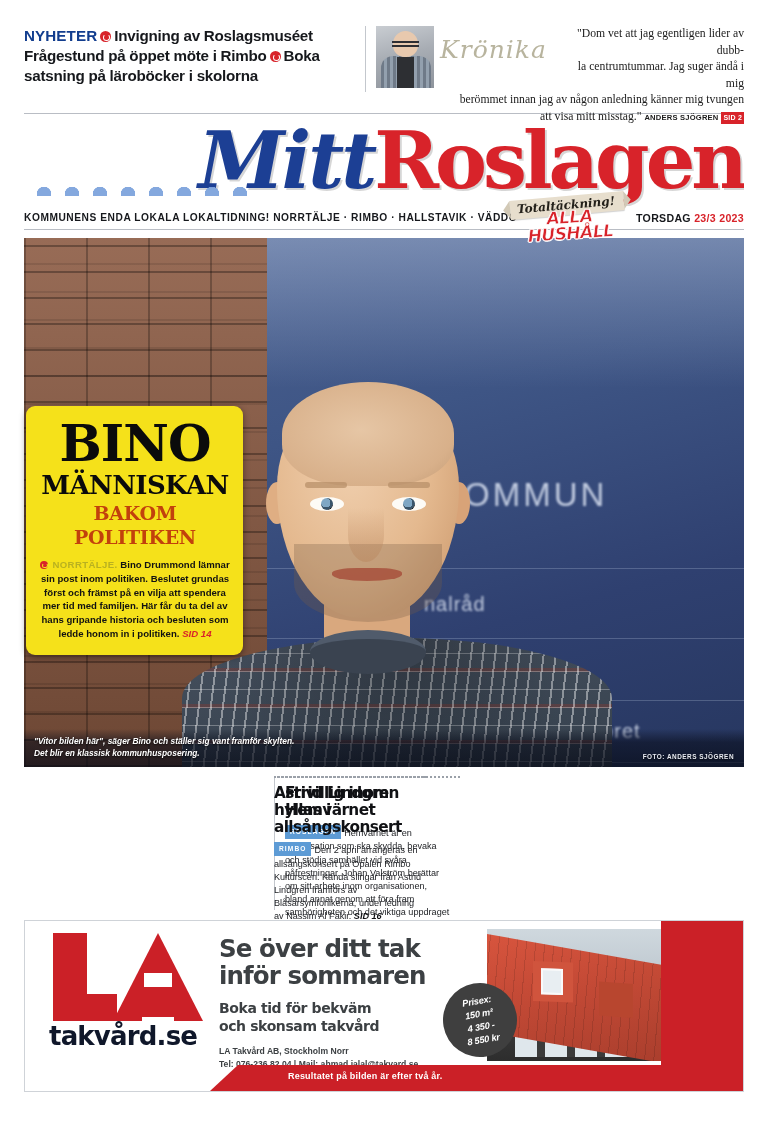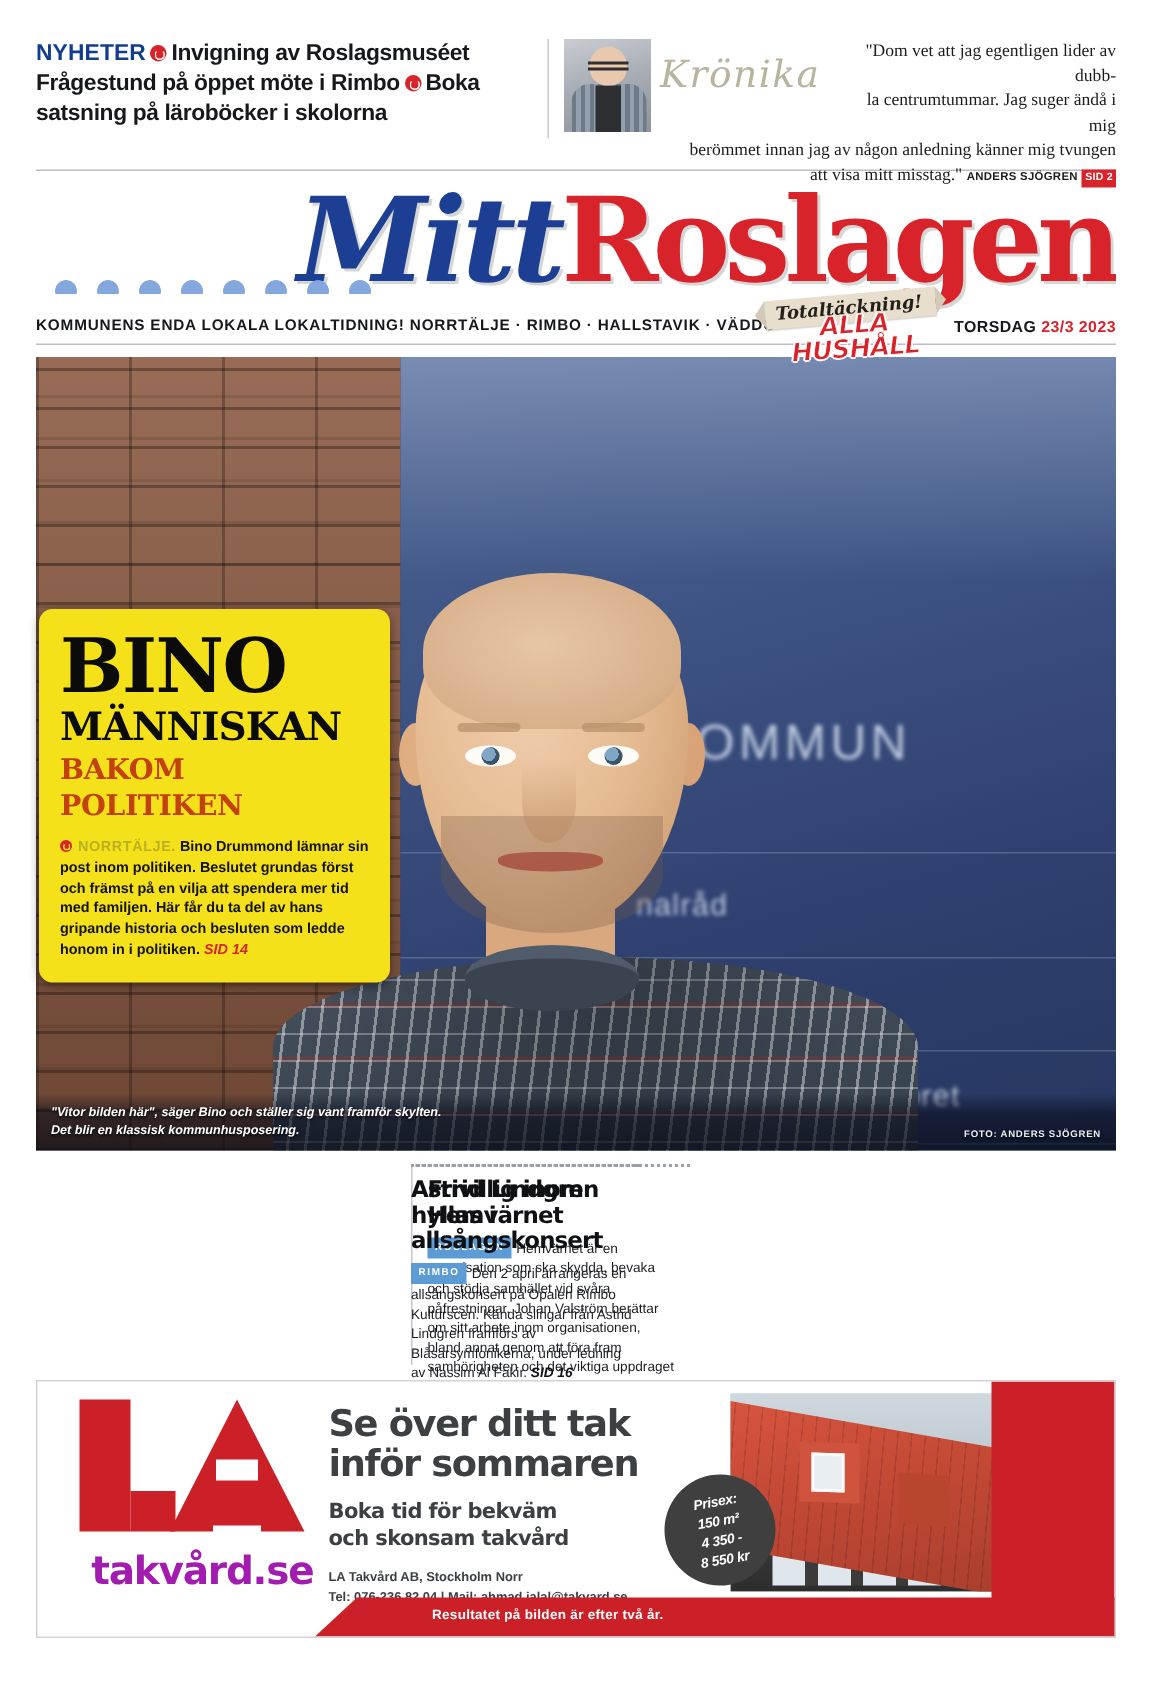--- a/index.html
+++ b/index.html
@@ -434,26 +434,27 @@
     font-weight: bold;
     letter-spacing: 0.5px;
     color: #e9ecf3;
     text-shadow: 0 1px 2px rgba(0,0,0,.8);
   }
 
   
   .binobox {
     position: absolute;
     left: 26px; top: 406px;
-    width: 234px;
+    width: 217px;
     background: #f5e11a;
     border-radius: 9px;
     padding: 14px 13px 14px 14px;
     box-shadow: 0 2px 7px rgba(0,0,0,.42);
     z-index: 5;
+    text-align: center;
   }
   .bino-h1 {
     font-family: "DejaVu Serif", serif;
     font-weight: bold;
     font-size: 50px;
     line-height: 48px;
     letter-spacing: -1px;
     color: #0b0b0b;
   }
   .bino-h2 {
@@ -591,23 +592,22 @@
   }
   .la-a-notch {
     position:absolute; left: 29px; top: 84px;
     width: 32px; height: 6px; background:#ffffff;
   }
   .la-word {
     font-family: "DejaVu Sans", sans-serif;
     font-weight: bold;
     font-size: 26px;
     letter-spacing: -0.8px;
-    color: #a21caf;
-    margin-top: 12px;
-    text-align: right;
+    color: #0f172a;
+    margin-top: 0;
   }
   .ad-copy {
     position: absolute;
     left: 194px; top: 14px;
     width: 260px;
   }
   .ad-h {
     font-family: "DejaVu Sans", sans-serif;
     font-weight: bold;
     font-size: 24.5px;

